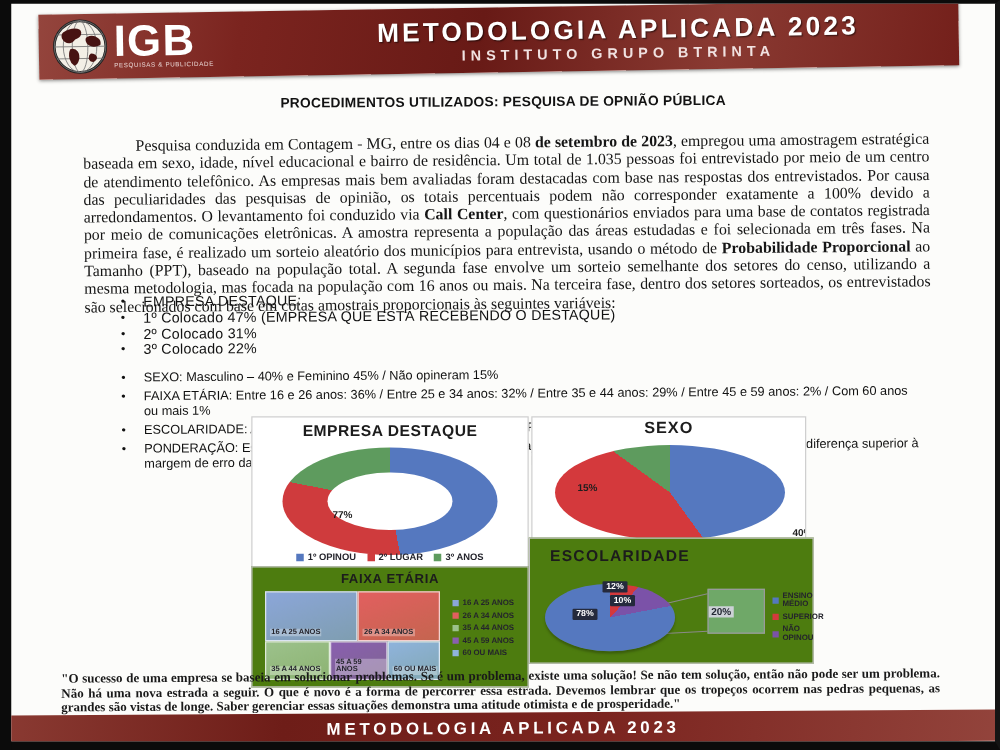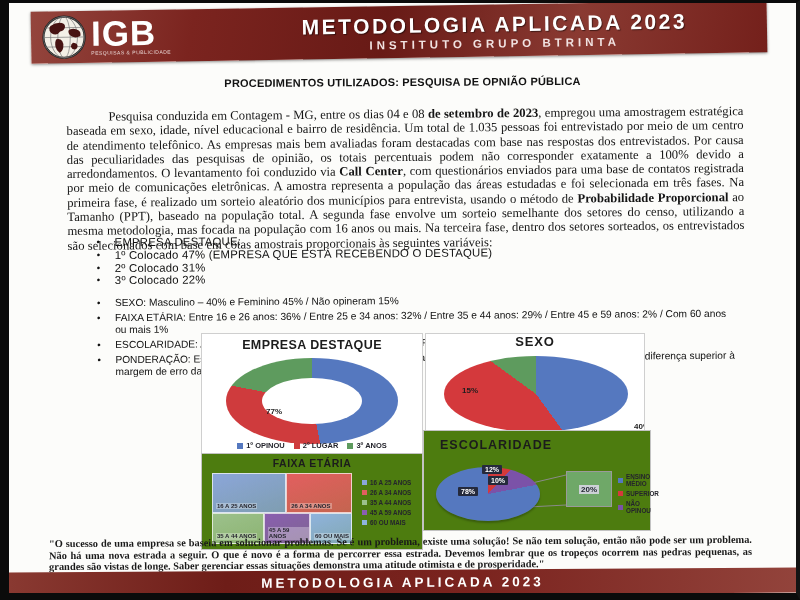--- a/index.html
+++ b/index.html
@@ -54,21 +54,21 @@
   .legend-col{position:absolute;display:flex;flex-direction:column;gap:3px;}
   .legend-col .lg{font-size:6.3px;}
   .legend-col i{width:5px;height:5px;}
   .lg em{font-style:normal;}
   .treemap{position:absolute;}
   .tm-block{position:absolute;box-sizing:border-box;border:1px solid rgba(255,255,255,.7);}
   .tm-label{position:absolute;left:3px;bottom:3px;font-size:6px;line-height:6.6px;font-weight:bold;
             color:#26262e;background:rgba(255,255,255,.3);padding:0 1px;}
   .chip{position:absolute;background:#252a3c;color:#fff;font-size:7px;font-weight:bold;
         padding:1px 3px;border-radius:1px;z-index:3;}
-  .callout-box{position:absolute;display:flex;align-items:center;justify-content:center;
+  .callout-box{position:absolute;display:flex;align-items:center;
                border:1px solid #9a9a9a;z-index:2;}
   .callout-box b{font-size:8px;color:#232833;background:#ccd1d6;padding:0 2px;}
   .co-lines{position:absolute;inset:0;z-index:1;}
 
   
   .quote{position:absolute;left:40px;right:44px;top:523px;font-family:"Liberation Serif",serif;
          font-weight:bold;font-size:10.4px;line-height:11.5px;text-align:justify;color:#191919;
          transform:rotate(-0.35deg);}
   .footer{position:absolute;left:-6px;right:-6px;top:567px;height:25px;
           background:linear-gradient(95deg,#8a3a32,#6e1d18 28%,#7b241f 60%,#93443c);

